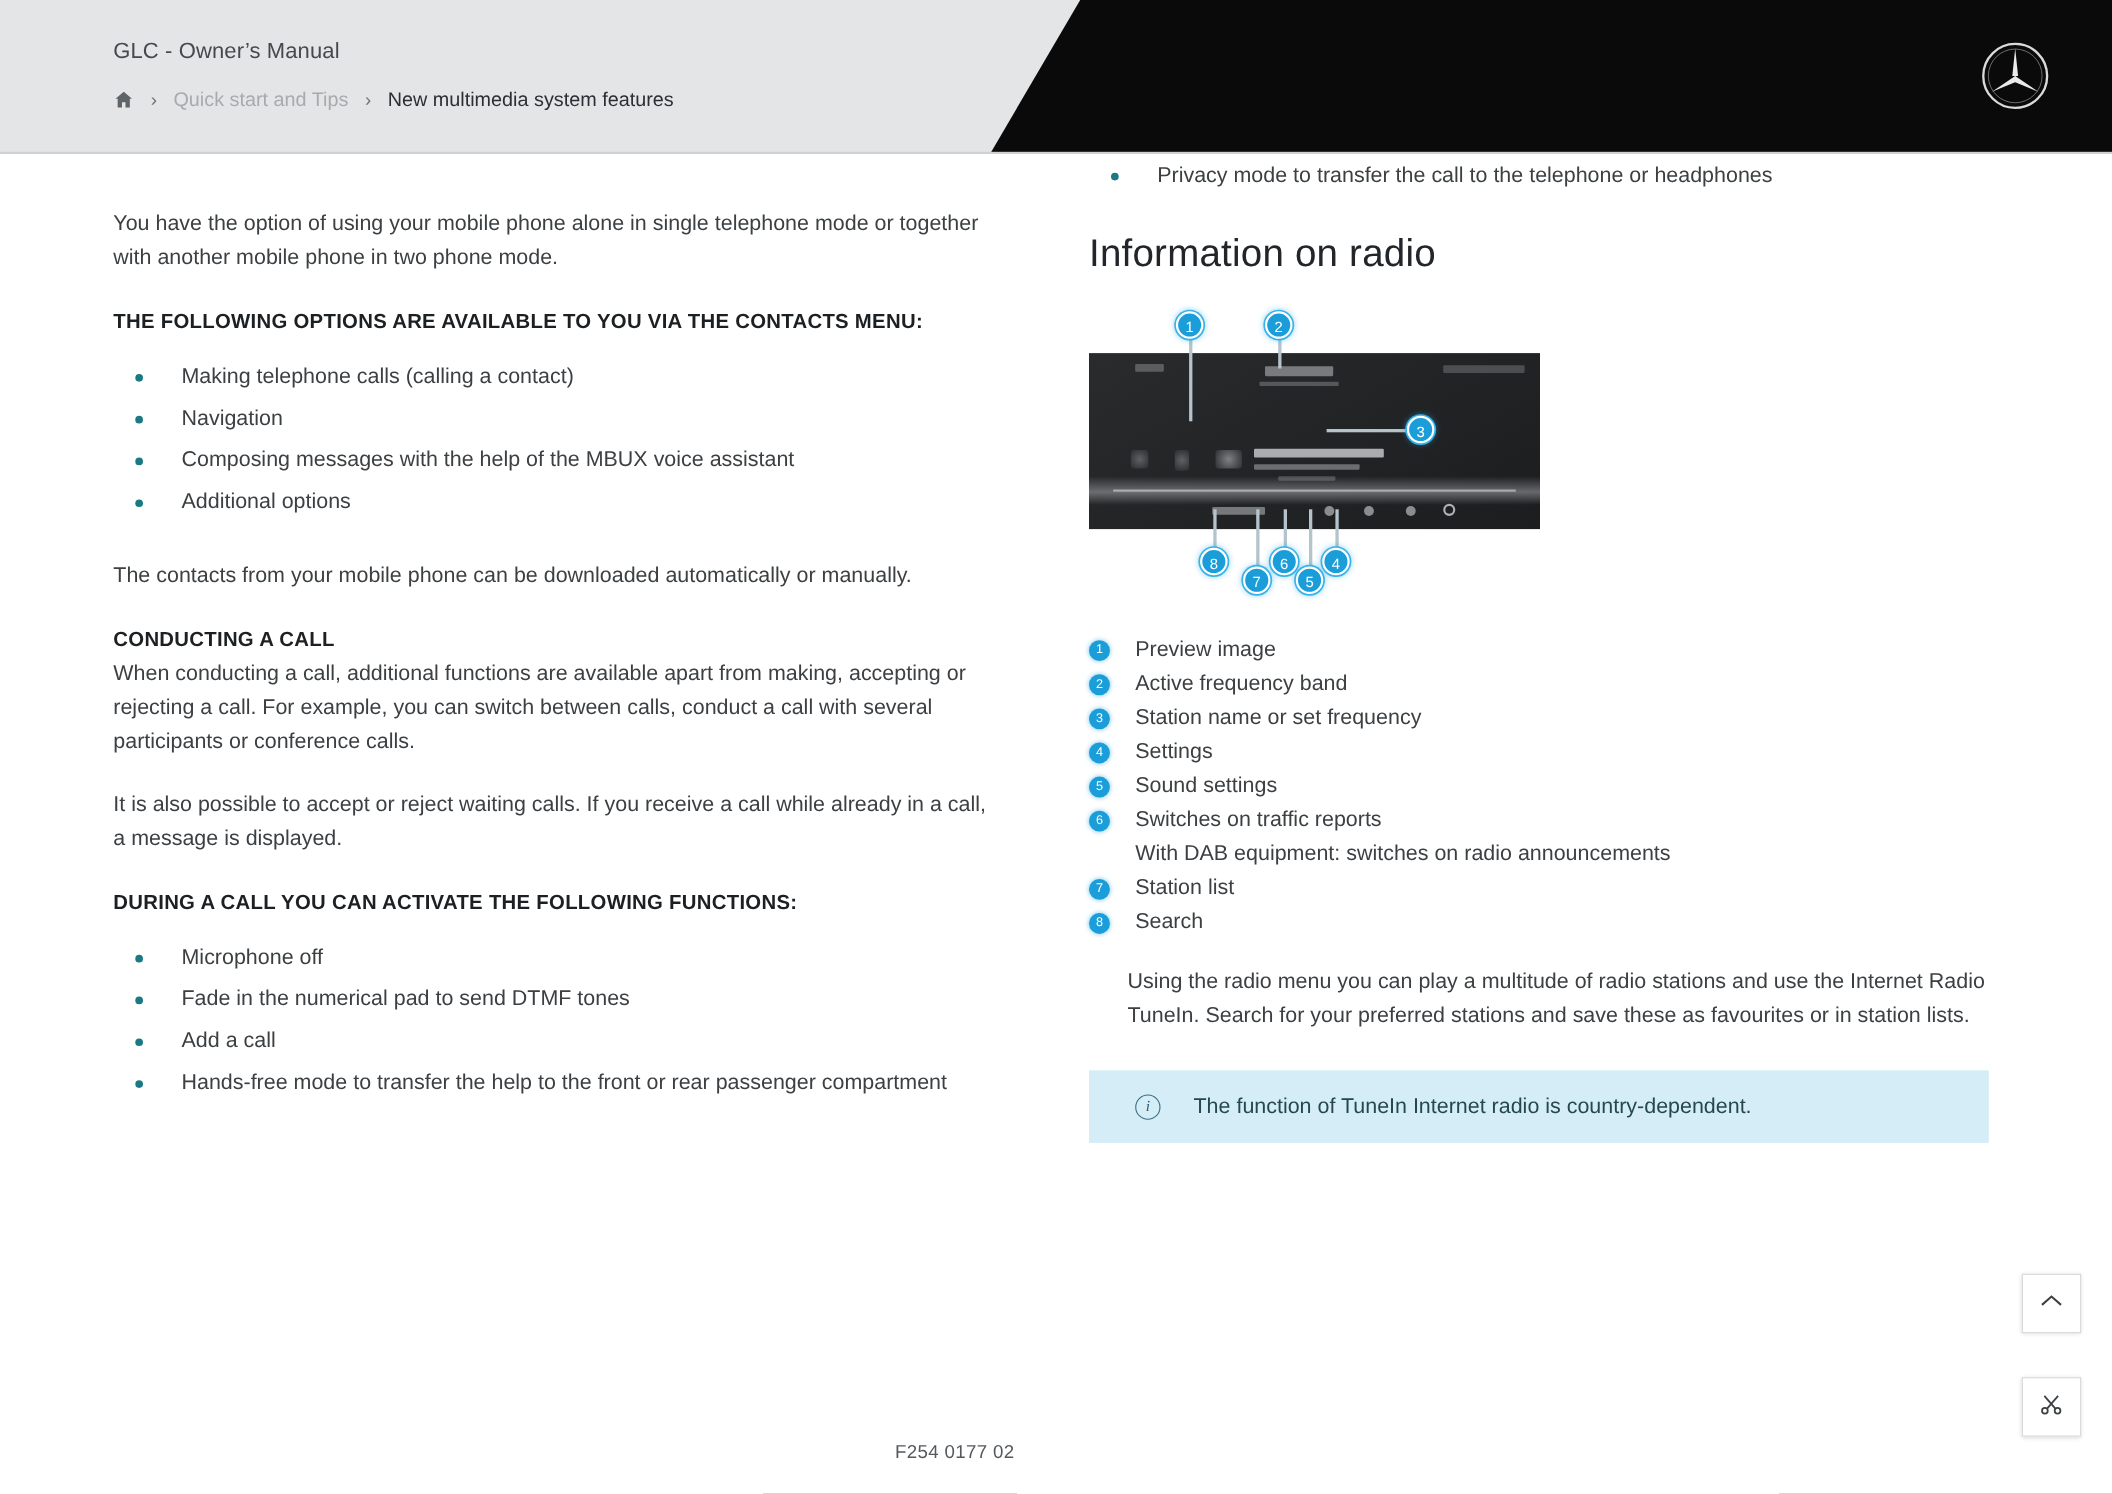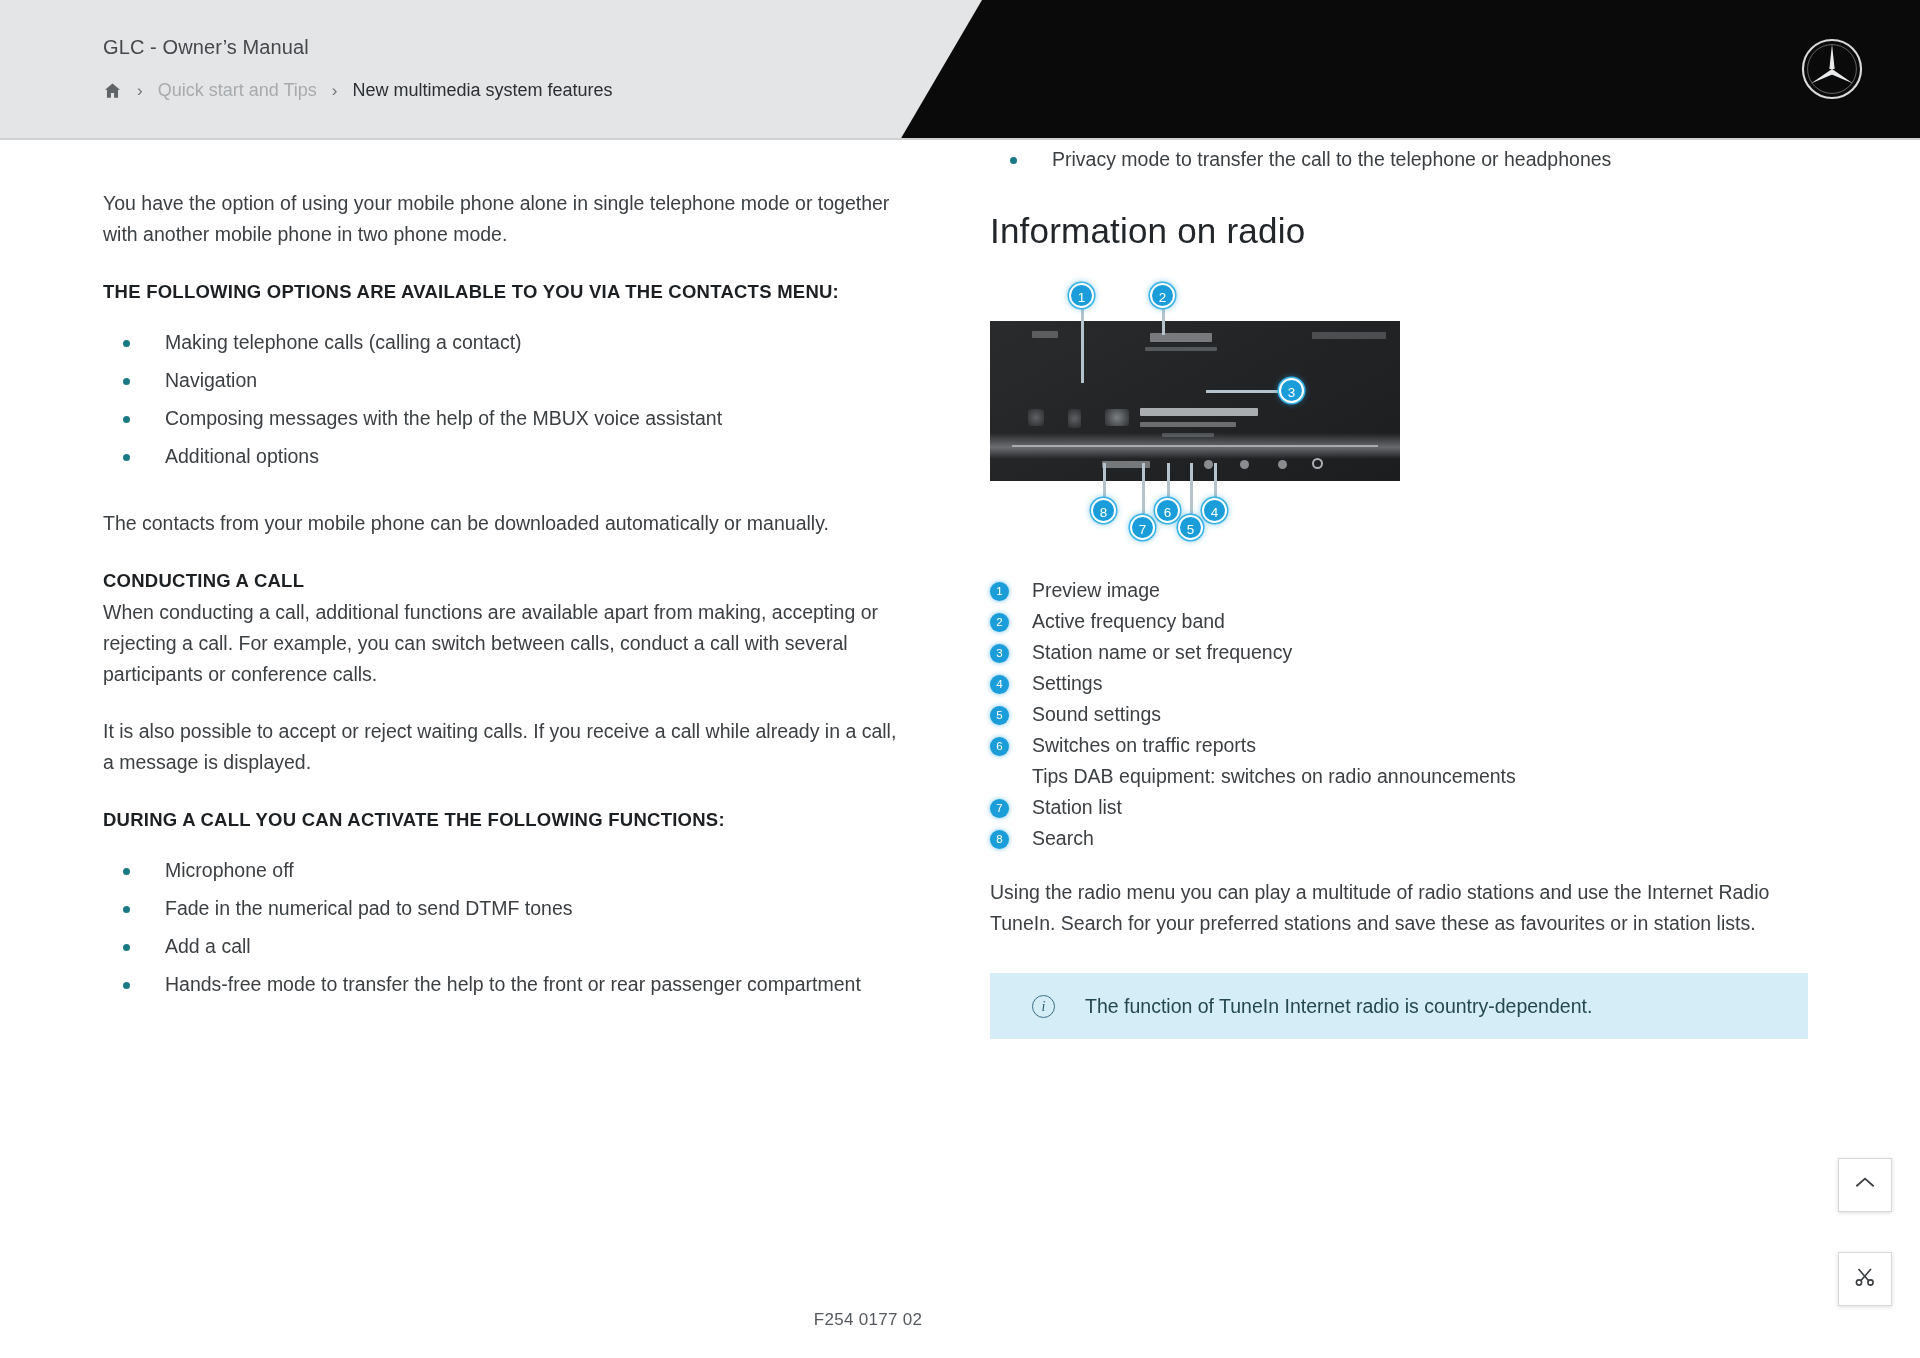--- a/index.html
+++ b/index.html
@@ -126,21 +126,21 @@
   }
   ol.legend li .num {
     position: absolute; left: 0; top: 6px;
     width: 19px; height: 19px; border-radius: 50%;
     background: #1b9dd9; color: #fff;
     font-size: 11.5px; line-height: 19px; text-align: center;
     box-shadow: 0 0 5px rgba(60,175,230,.75);
   }
   li.subnote { padding-left: 42px; color: #3c4043; }
 
-  .after-legend { margin-top: 24px; }
+  .after-legend { margin-top: 24px; margin-left: 35px; }
 
   
   .infobox {
     margin-top: 34px; width: 818px; min-height: 66px;
     background: #d5edf7; display: flex; align-items: center; gap: 0;
     padding: 18px 20px;
   }
   .info-ic {
     width: 23px; height: 23px; border-radius: 50%;
     border: 1.6px solid #3a6d84; color: #2d5e74;
@@ -298,21 +298,21 @@
           <span>Settings</span>
         </li>
         <li>
           <span class="num">5</span>
           <span>Sound settings</span>
         </li>
         <li>
           <span class="num">6</span>
           <span>Switches on traffic reports</span>
         </li>
-        <li class="subnote">Tips DAB equipment: switches on radio announcements</li>
+        <li class="subnote">With DAB equipment: switches on radio announcements</li>
         <li>
           <span class="num">7</span>
           <span>Station list</span>
         </li>
         <li>
           <span class="num">8</span>
           <span>Search</span>
         </li>
       </ol>
 

